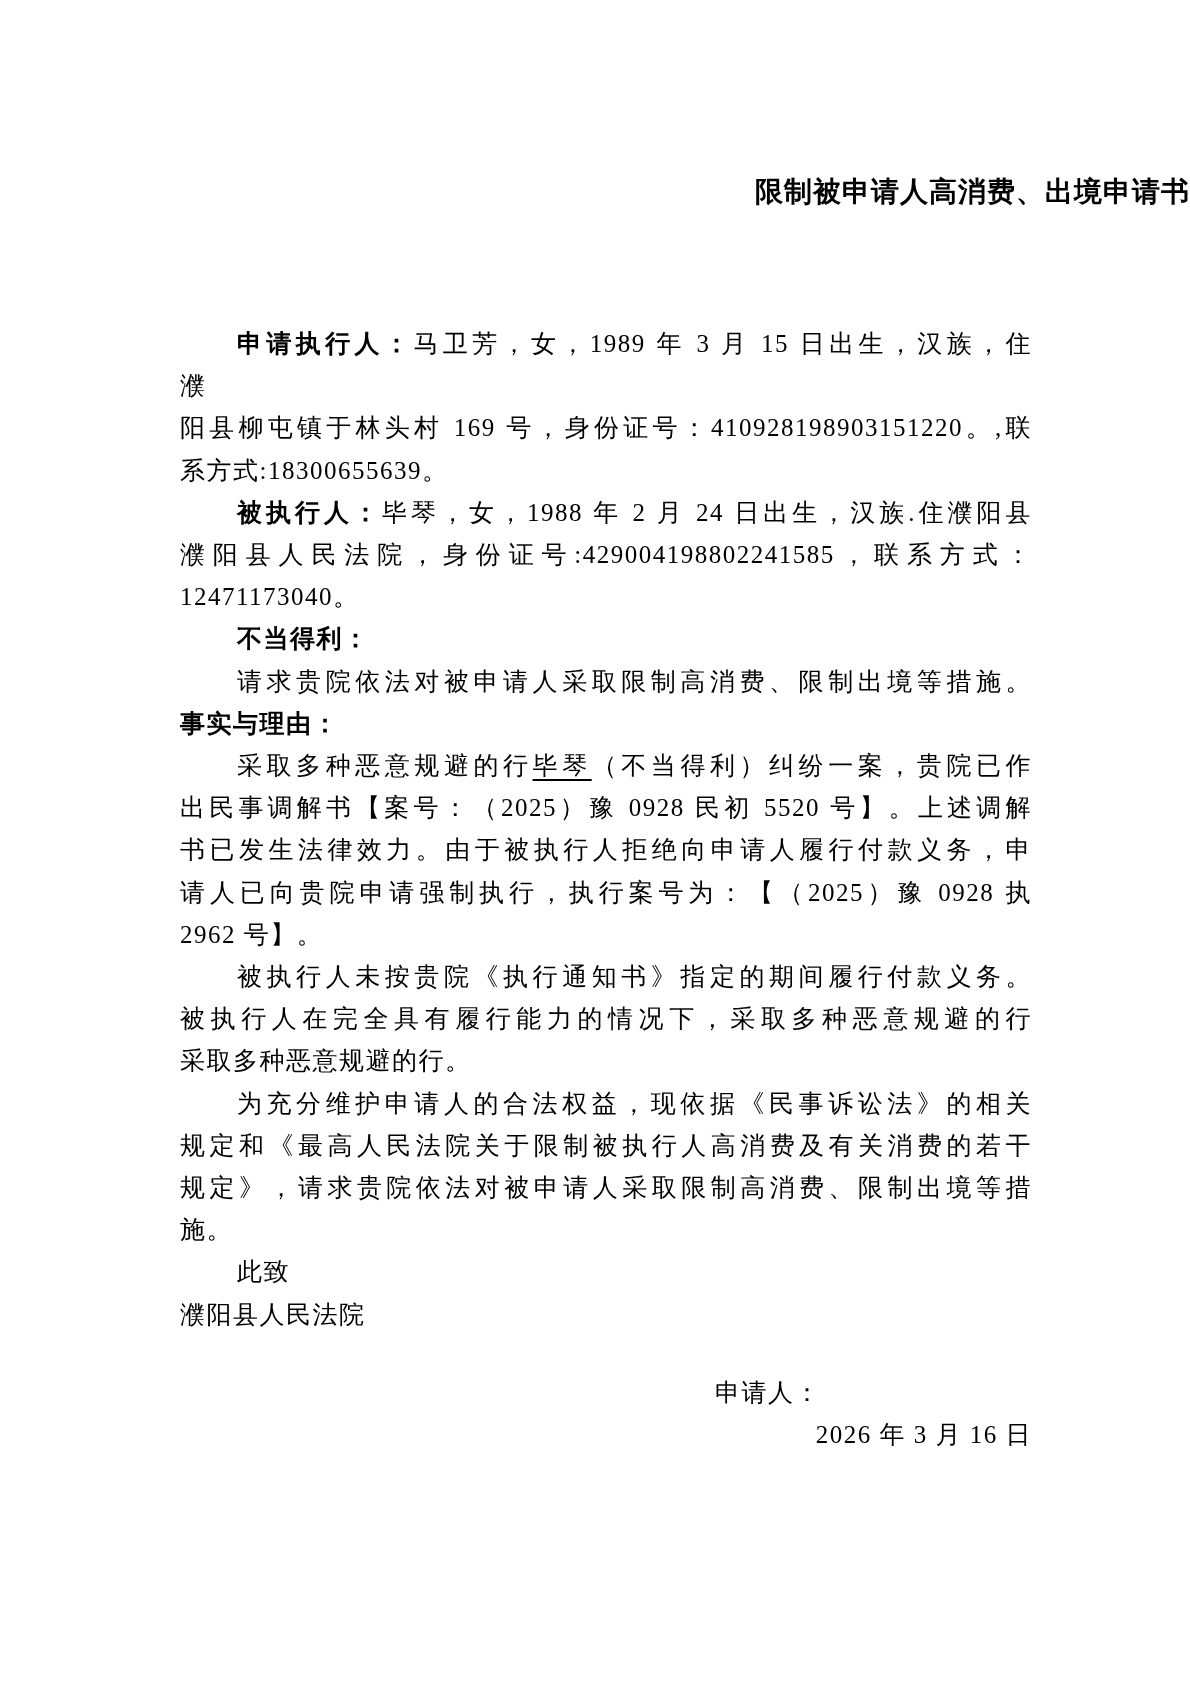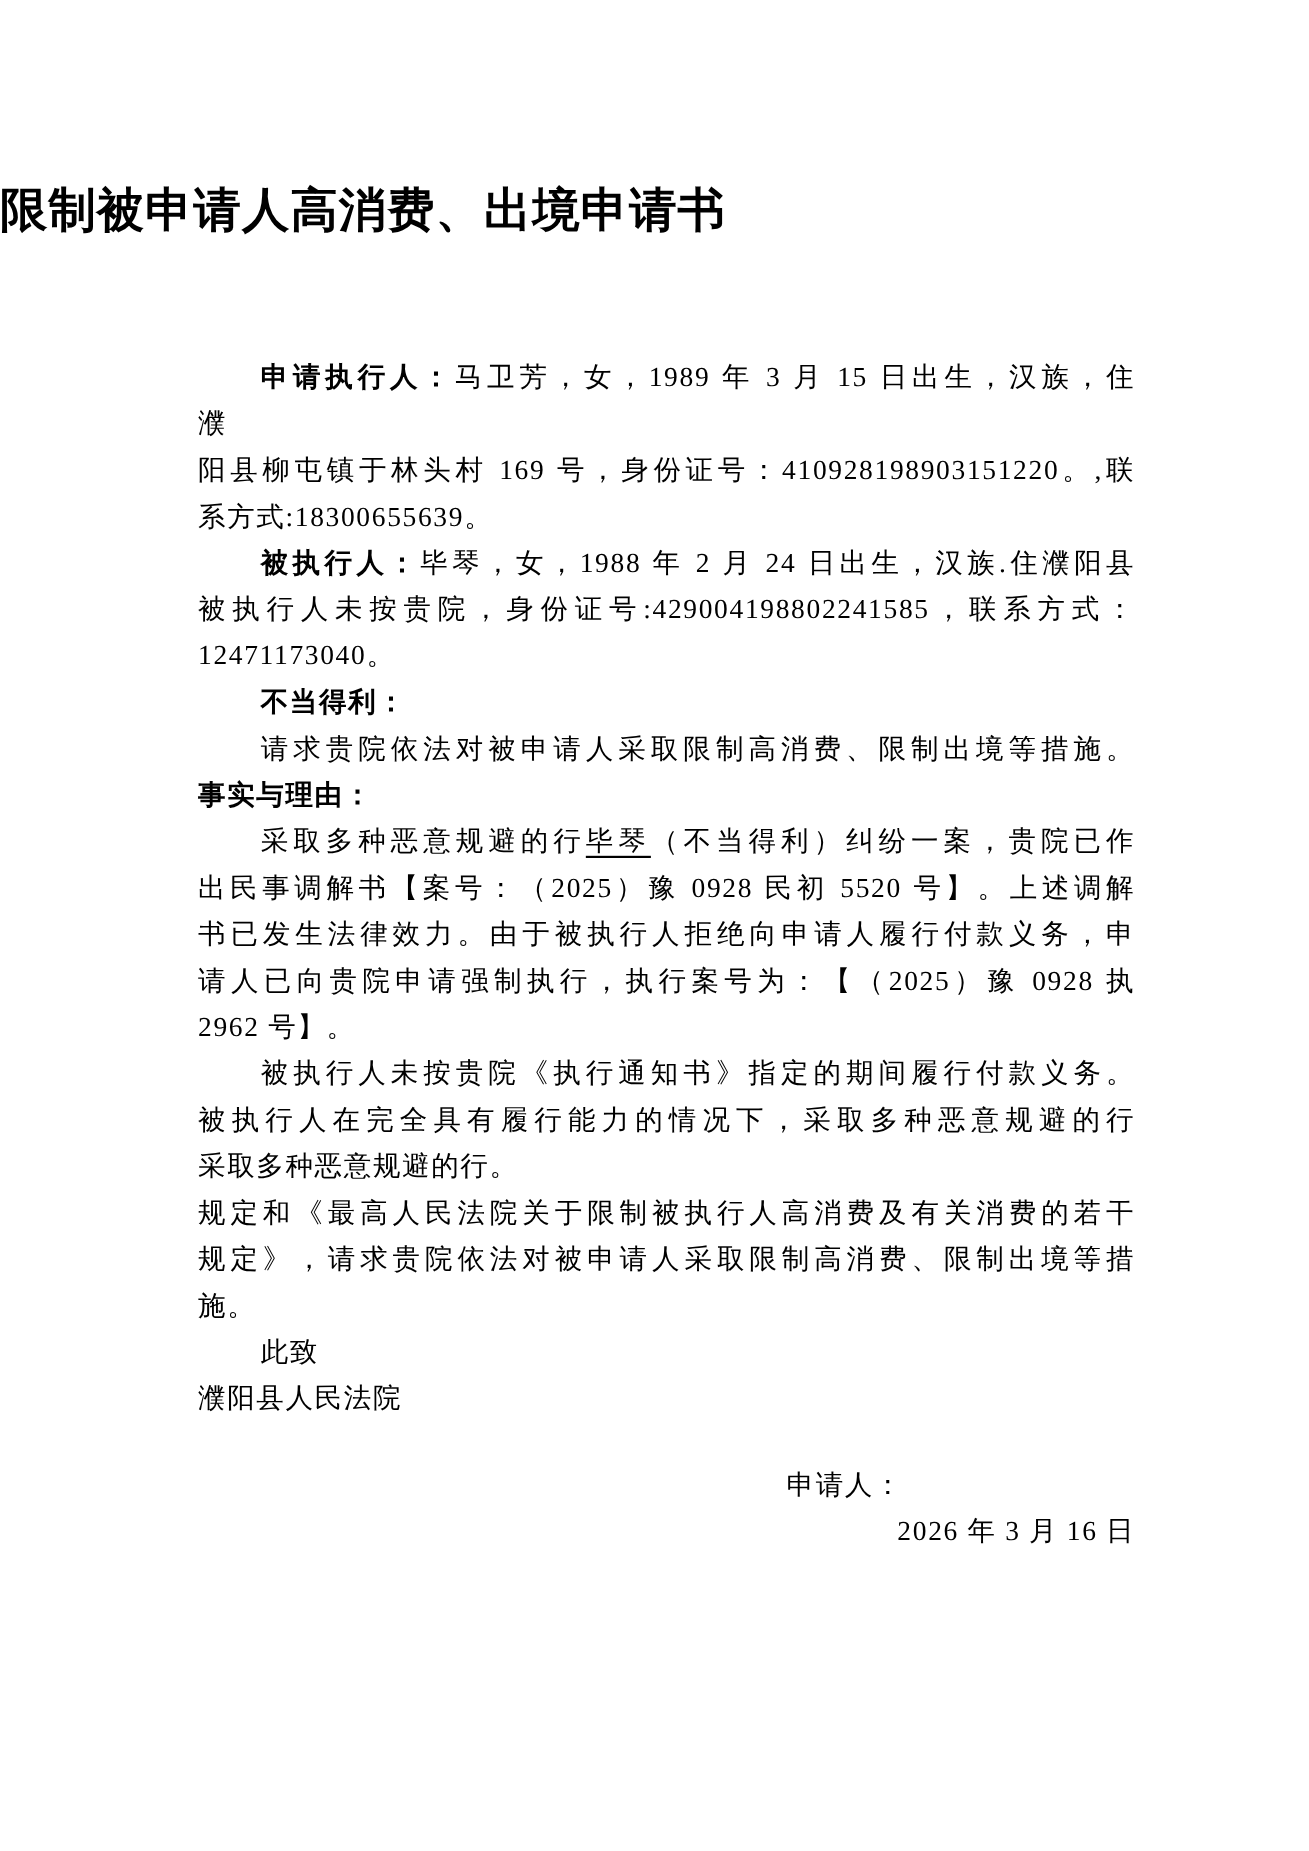--- a/index.html
+++ b/index.html
@@ -15,22 +15,22 @@
     color: #000000;
     font-family: "Liberation Serif", "DejaVu Serif", serif;
     overflow: hidden;
   }
   .doc-title {
     position: absolute;
     left: 0;
     top: 168px;
     width: 100%;
     margin: 0;
-    text-align: left;
-    font-size: 43px;
+    text-align: right;
+    font-size: 28px;
     font-weight: bold;
     letter-spacing: 1px;
     line-height: 48px;
   }
   .doc-body {
     position: absolute;
     left: 180px;
     top: 323px;
     width: 852px;
     font-size: 25px;
@@ -63,38 +63,39 @@
   <h1 class="doc-title">限制被申请人高消费、出境申请书</h1>
 
   <div class="doc-body">
 
     <div class="line fill indent"><span class="b">申请执行人：</span><span>马卫芳，女，1989 年 3 月 15 日出生，汉族，住</span></div>
     <div class="line">濮</div>
     <div class="line fill">阳县柳屯镇于林头村 169 号，身份证号：410928198903151220。,联</div>
     <div class="line">系方式:18300655639。</div>
 
     <div class="line fill indent"><span class="b">被执行人：</span><span>毕琴，女，1988 年 2 月 24 日出生，汉族.住濮阳县</span></div>
-    <div class="line fill">被执行人未按贵院，身份证号:429004198802241585，联系方式：</div>
+    <div class="line fill">濮阳县人民法院，身份证号:429004198802241585，联系方式：</div>
     <div class="line">12471173040。</div>
 
     <div class="line indent b">不当得利：</div>
     <div class="line fill indent">请求贵院依法对被申请人采取限制高消费、限制出境等措施。</div>
 
     <div class="line b">事实与理由：</div>
 
     <div class="line fill indent"><span>采取多种恶意规避的行</span><span class="u">毕琴</span><span>（不当得利）纠纷一案，贵院已作</span></div>
     <div class="line fill">出民事调解书【案号：（2025）豫 0928 民初 5520 号】。上述调解</div>
     <div class="line fill">书已发生法律效力。由于被执行人拒绝向申请人履行付款义务，申</div>
     <div class="line fill">请人已向贵院申请强制执行，执行案号为：【（2025）豫 0928 执</div>
     <div class="line">2962 号】。</div>
 
     <div class="line fill indent">被执行人未按贵院《执行通知书》指定的期间履行付款义务。</div>
     <div class="line fill">被执行人在完全具有履行能力的情况下，采取多种恶意规避的行</div>
     <div class="line">采取多种恶意规避的行。</div>
 
+    <div class="line fill indent">为充分维护申请人的合法权益，现依据《民事诉讼法》的相关</div>
     <div class="line fill">规定和《最高人民法院关于限制被执行人高消费及有关消费的若干</div>
     <div class="line fill">规定》，请求贵院依法对被申请人采取限制高消费、限制出境等措</div>
     <div class="line">施。</div>
 
     <div class="line indent">此致</div>
     <div class="line">濮阳县人民法院</div>
 
     <div class="line sig-applicant">申请人：</div>
     <div class="line sig-date">2026 年 3 月 16 日</div>
 

